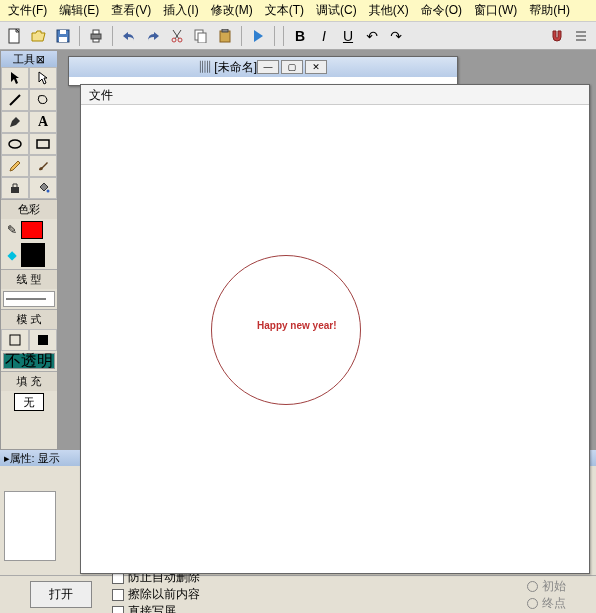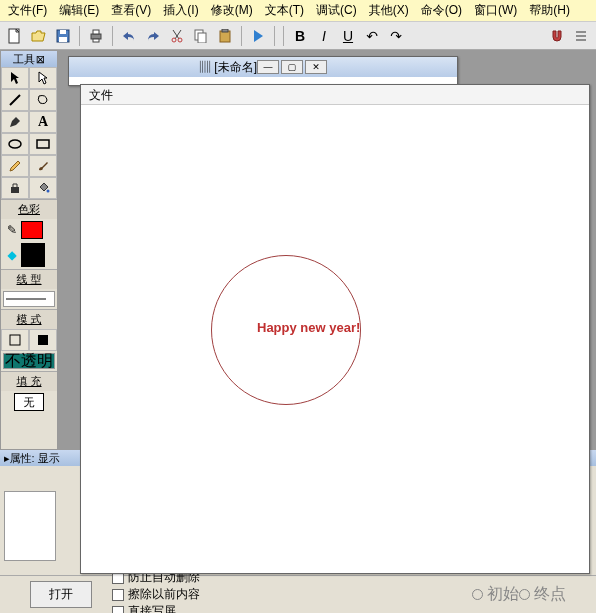--- a/index.html
+++ b/index.html
@@ -9,48 +9,48 @@
 .toolbar { background: #e8e8e8; height: 28px; display: flex; align-items: center; padding: 2px 4px; gap: 2px; border-bottom: 1px solid #aaa; }
 .tbtn { width: 22px; height: 22px; display: flex; align-items: center; justify-content: center; border: 1px solid transparent; font-size: 14px; }
 .sep { width: 1px; height: 20px; background: #aaa; margin: 0 3px; }
 .style-select { height: 20px; border: 1px solid #999; background: #fff; padding: 0 4px; font-size: 12px; min-width: 100px; display: flex; align-items: center; justify-content: space-between; }
 .bold { font-weight: bold; } .italic { font-style: italic; } .underline { text-decoration: underline; }
 .main { display: flex; height: 400px; background: #9a9a9a; }
 .toolbox { width: 58px; background: #e4e0d4; border: 1px solid #999; display: flex; flex-direction: column; }
 .toolbox-title { background: linear-gradient(#c8d8f0,#a8c0e0); height: 16px; font-size: 11px; display: flex; align-items: center; padding: 0 12px; justify-content: space-between; }
 .tool-grid { display: grid; grid-template-columns: 1fr 1fr; gap: 0; }
 .tool-cell { height: 22px; border: 1px solid #bbb; background: #e8e4d8; display: flex; align-items: center; justify-content: center; font-size: 14px; }
-.tool-label { font-size: 11px; text-align: center; padding: 2px 0; background: #ddd8cc; border-top: 1px solid #aaa; text-decoration: underline; }
+.tool-label { font-size: 11px; text-align: center; padding: 2px 0; background: #ddd8cc; border-top: 1px solid #aaa; }
 .color-swatch { display: flex; gap: 0; padding: 2px; }
 .swatch { width: 22px; height: 18px; border: 1px solid #000; }
 .stroke-sw { display: flex; padding: 2px; align-items: center; }
 .big-swatch { width: 24px; height: 24px; border: 1px solid #000; }
 .opacity-sel { border: 1px solid #999; background: #0f766e; font-size: 16px; text-align: center; margin: 2px; height: 16px; display: flex; align-items: center; justify-content: center; }
 .fill-box { border: 1px solid #000; background: #fff; width: 30px; height: 18px; margin: 2px auto; display: flex; align-items: center; justify-content: center; font-size: 11px; }
 .workspace { flex: 1; position: relative; background: #9a9a9a; }
 .mdi-child { position: absolute; background: #fff; border: 1px solid #666; box-shadow: 1px 1px 2px rgba(0,0,0,0.3); }
 .mdi-title { background: linear-gradient(#d8e4f4,#b8cce8); height: 20px; display: flex; align-items: center; padding: 0 4px; font-size: 12px; justify-content: center; }
 .mdi-btns { display: flex; gap: 2px; }
 .mdi-btn { width: 22px; height: 14px; border: 1px solid #888; background: #eee; font-size: 9px; display: flex; align-items: center; justify-content: center; }
 .doc1 { left: 10px; top: 6px; width: 390px; height: 30px; }
 .demo-win { left: 22px; top: 34px; width: 510px; height: 490px; z-index: 10; }
 .demo-menu { background: #f4f4f4; height: 20px; padding: 2px 8px; font-size: 12px; border-bottom: 1px solid #ccc; }
 .demo-canvas { background: #fff; height: calc(100% - 40px); position: relative; }
 .circle { position: absolute; border: 1px solid #a04040; border-radius: 50%; }
-.circle-text { position: absolute; color: #c03030; font-weight: bold; font-size: 13px; font-family: Arial, sans-serif; padding-left: 24px; }
+.circle-text { position: absolute; color: #c03030; font-weight: bold; font-size: 10px; font-family: Arial, sans-serif; padding-left: 24px; }
 .prop-area { position: absolute; left: 0; top: 450px; width: 596px; background: #e4e0d4; }
 .prop-title { background: linear-gradient(#c8d8f0,#a8c0e0); height: 16px; font-size: 11px; padding: 0 4px; display: flex; align-items: center; }
 .prop-body { display: flex; padding: 4px; gap: 8px; align-items: center; height: 120px; }
 .prop-box { border: 1px solid #999; background: #fff; width: 52px; height: 70px; }
 .bottom-strip { position: absolute; bottom: 0; left: 0; width: 596px; height: 38px; background: #e4e0d4; border-top: 1px solid #aaa; display: flex; align-items: center; padding: 2px 30px; gap: 20px; font-size: 12px; }
 .open-btn { border: 1px solid #888; background: #eee; padding: 4px 18px; }
 .chk-col { display: flex; flex-direction: column; gap: 0; font-size: 12px; }
 .chk-row { display: flex; align-items: center; gap: 4px; }
 .chk { width: 12px; height: 12px; border: 1px solid #666; background: #fff; display: inline-block; }
-.radio-col { display: flex; flex-direction: row; gap: 0; font-size: 16px; color: #888; }
+.radio-col { display: flex; flex-direction: column; gap: 0; font-size: 12px; color: #888; }
 .radio { width: 11px; height: 11px; border: 1px solid #888; border-radius: 50%; display: inline-block; }
 svg { display: block; }
 </style>
 </head>
 <body>
 
 <div class="menubar">
   <span>文件(F)</span>
   <span>编辑(E)</span>
   <span>查看(V)</span>

